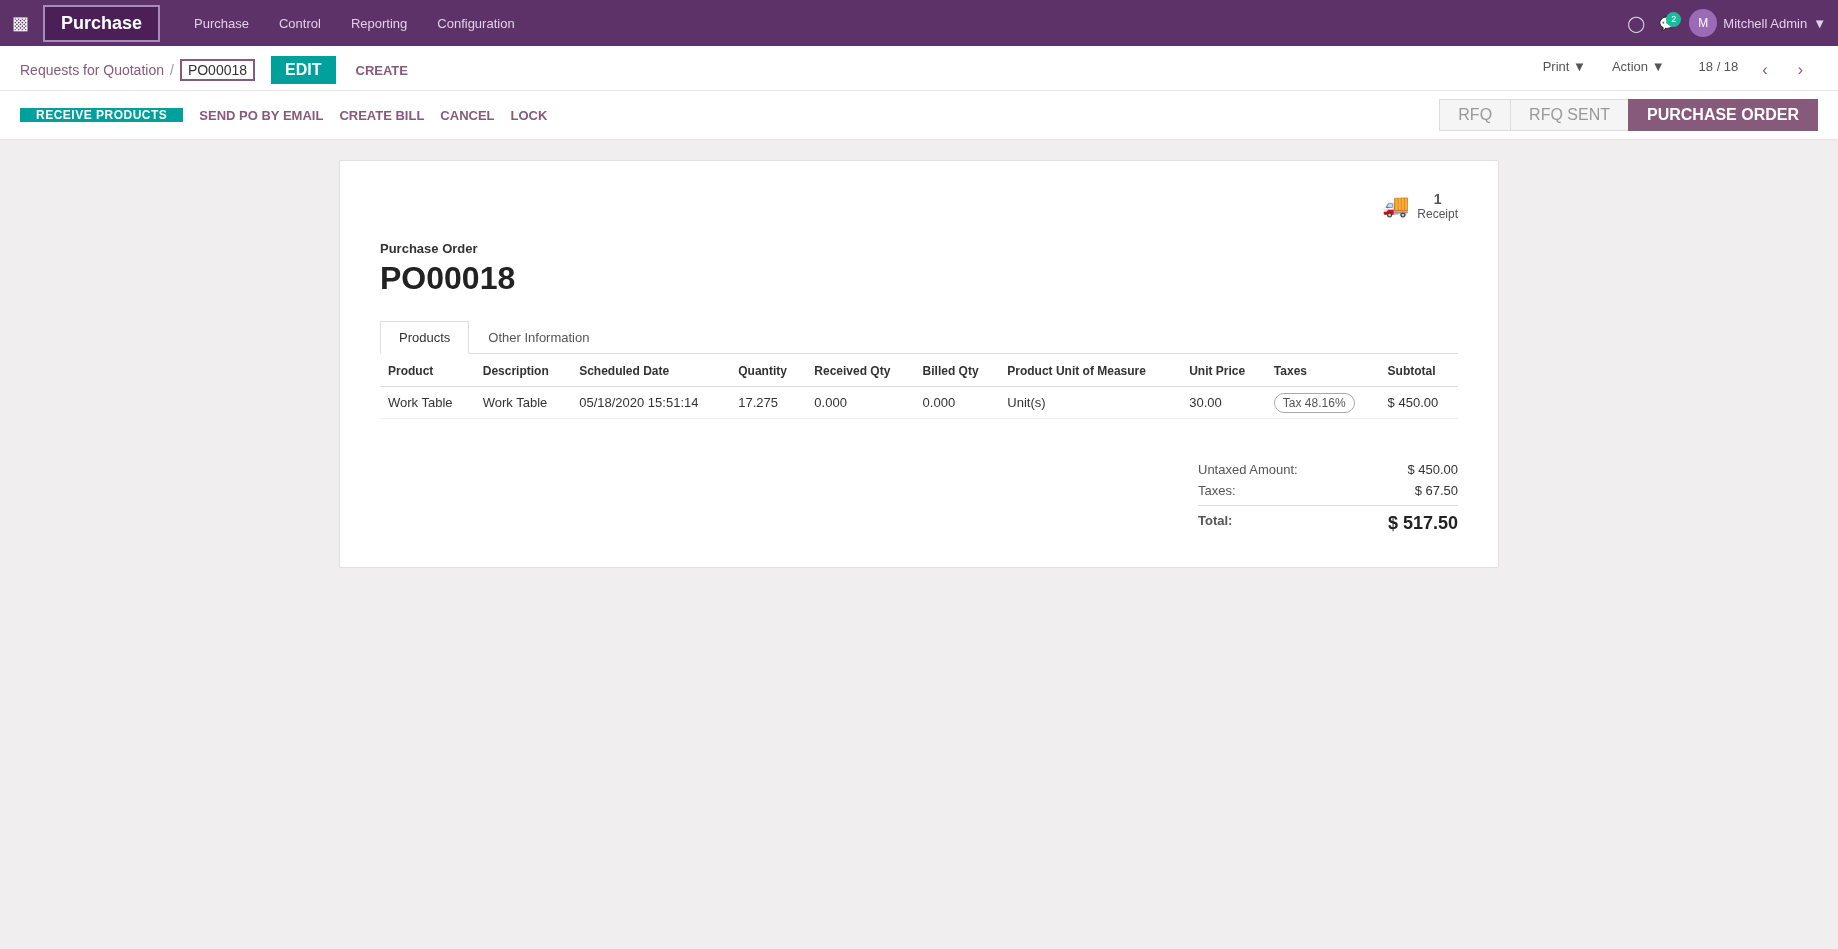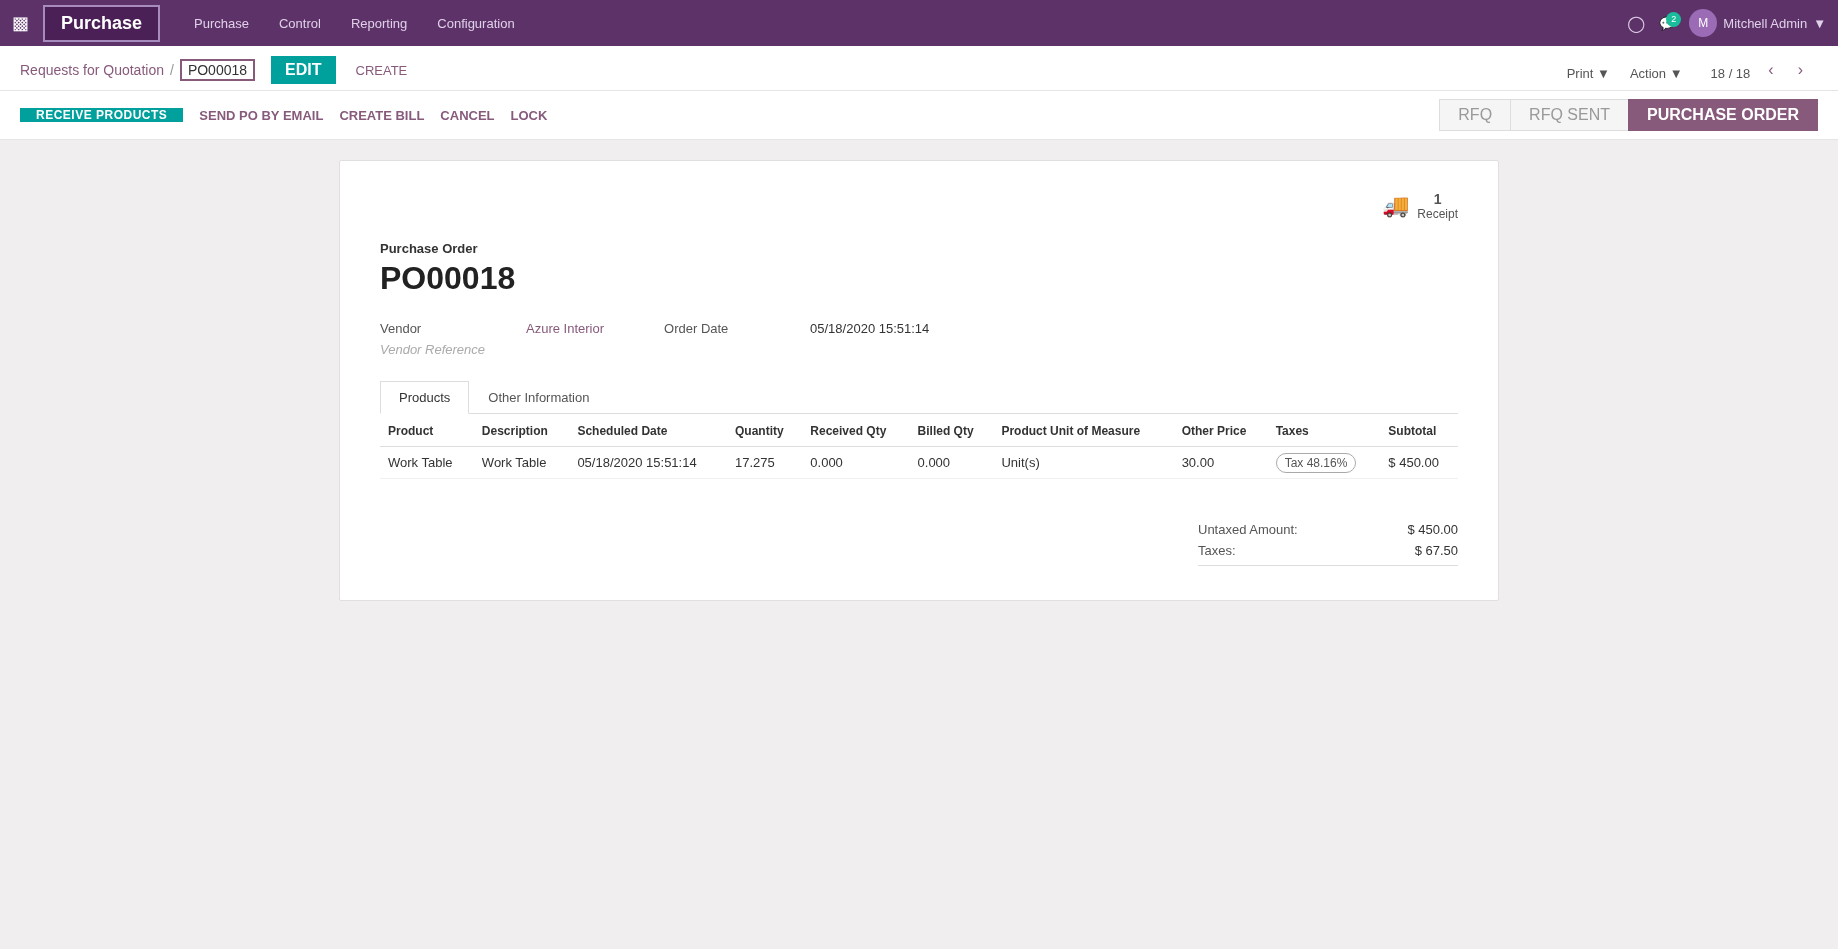--- a/index.html
+++ b/index.html
@@ -127,28 +127,28 @@
       font-weight: bold;
       text-transform: uppercase;
     }
     .btn-create {
       background: transparent;
       color: #875a7b;
       border: none;
       padding: 5px 10px;
       cursor: pointer;
       font-size: 13px;
-      font-weight: normal;
+      font-weight: bold;
       text-transform: uppercase;
       text-align: right;
     }
     .page-nav {
       display: flex;
-      align-items: flex-end;
-      gap: 12px;
+      align-items: flex-start;
+      gap: 18px;
       font-size: 13px;
       color: #555;
     }
     .page-nav .arrow {
       cursor: pointer;
       color: #875a7b;
       font-size: 16px;
       padding: 2px 6px;
     }
 
@@ -445,54 +445,37 @@
         <div>
           <div class="receipt-count">1</div>
           <div class="receipt-label">Receipt</div>
         </div>
       </button>
     </div>
 
     <div class="doc-type-label">Purchase Order</div>
     <div class="doc-number">PO00018</div>
 
-    <div class="form-row">
-      <div>
-        <div class="form-field">
-          <span class="form-label">Vendor</span>
-          <span class="form-value">Azure Interior</span>
-        </div>
-        <div class="form-field" style="margin-top:6px;">
-          <span class="form-placeholder">Vendor Reference</span>
-        </div>
-      </div>
-      <div>
-        <div class="form-field">
-          <span class="form-label">Order Date</span>
-          <span class="form-value-text">05/18/2020 15:51:14</span>
-        </div>
-      </div>
-    </div>
 
     <div class="tabs">
       <div class="tab active">Products</div>
       <div class="tab">Other Information</div>
     </div>
 
     <table class="products-table">
       <thead>
         <tr>
           <th>Product</th>
           <th>Description</th>
           <th>Scheduled Date</th>
           <th>Quantity</th>
           <th>Received Qty</th>
           <th>Billed Qty</th>
           <th>Product Unit of Measure</th>
-          <th>Other Price</th>
+          <th>Unit Price</th>
           <th>Taxes</th>
           <th>Subtotal</th>
         </tr>
       </thead>
       <tbody>
         <tr>
           <td>Work Table</td>
           <td>Work Table</td>
           <td>05/18/2020 15:51:14</td>
           <td>17.275</td>
@@ -512,17 +495,21 @@
       <div class="totals-table">
         <div class="totals-row">
           <span class="label">Untaxed Amount:</span>
           <span class="value">$ 450.00</span>
         </div>
         <div class="totals-row">
           <span class="label">Taxes:</span>
           <span class="value">$ 67.50</span>
         </div>
         <hr class="totals-divider">
+        <div class="totals-row totals-total">
+          <span class="label">Total:</span>
+          <span class="value">$ 517.50</span>
+        </div>
       </div>
     </div>
 
   </div>
 </div>
 
 </body></html>

